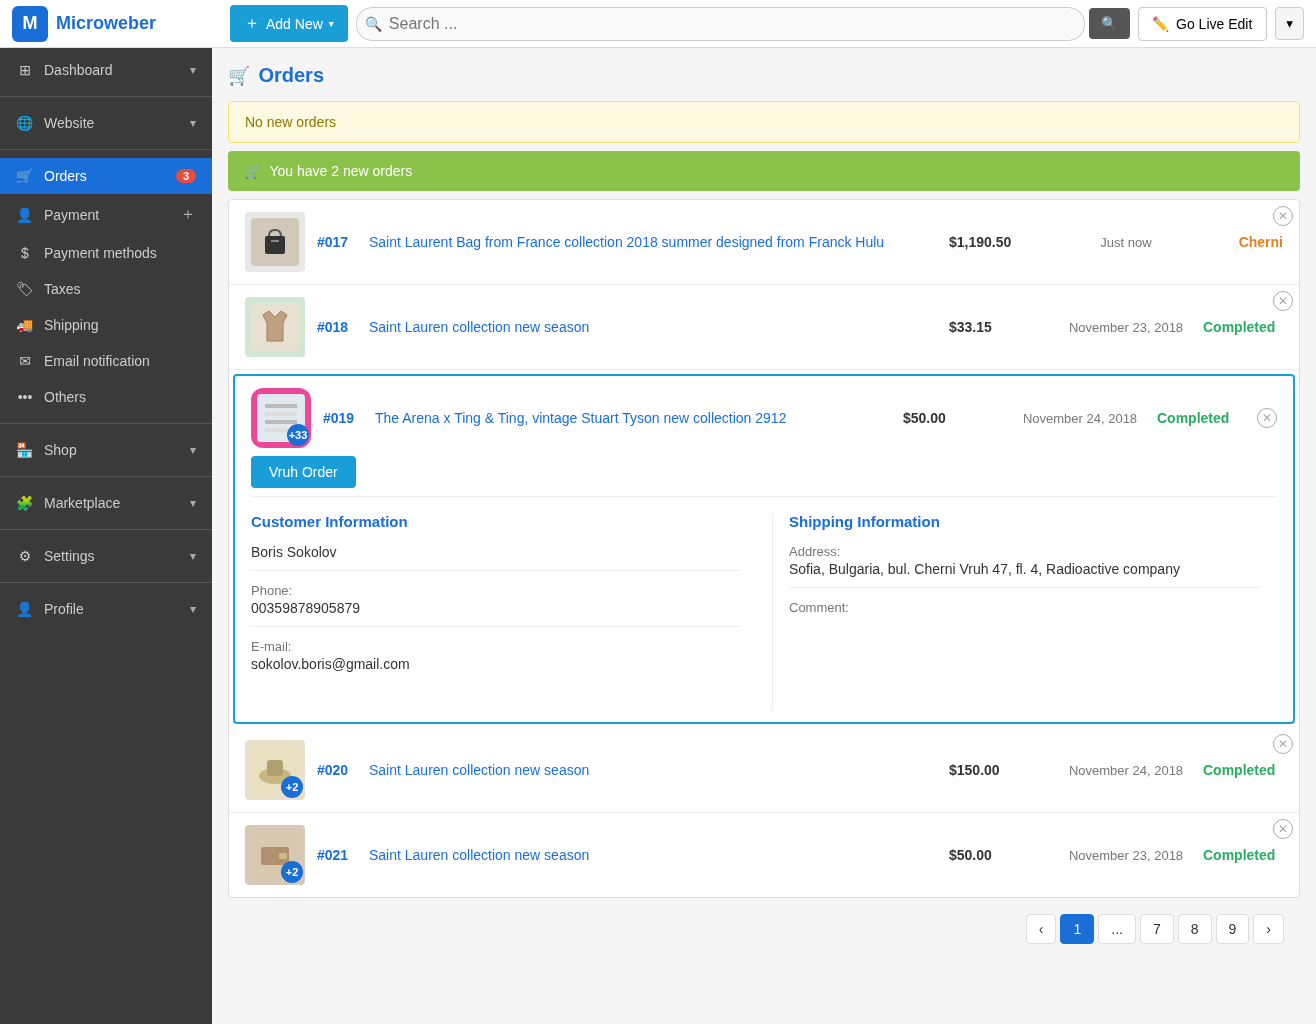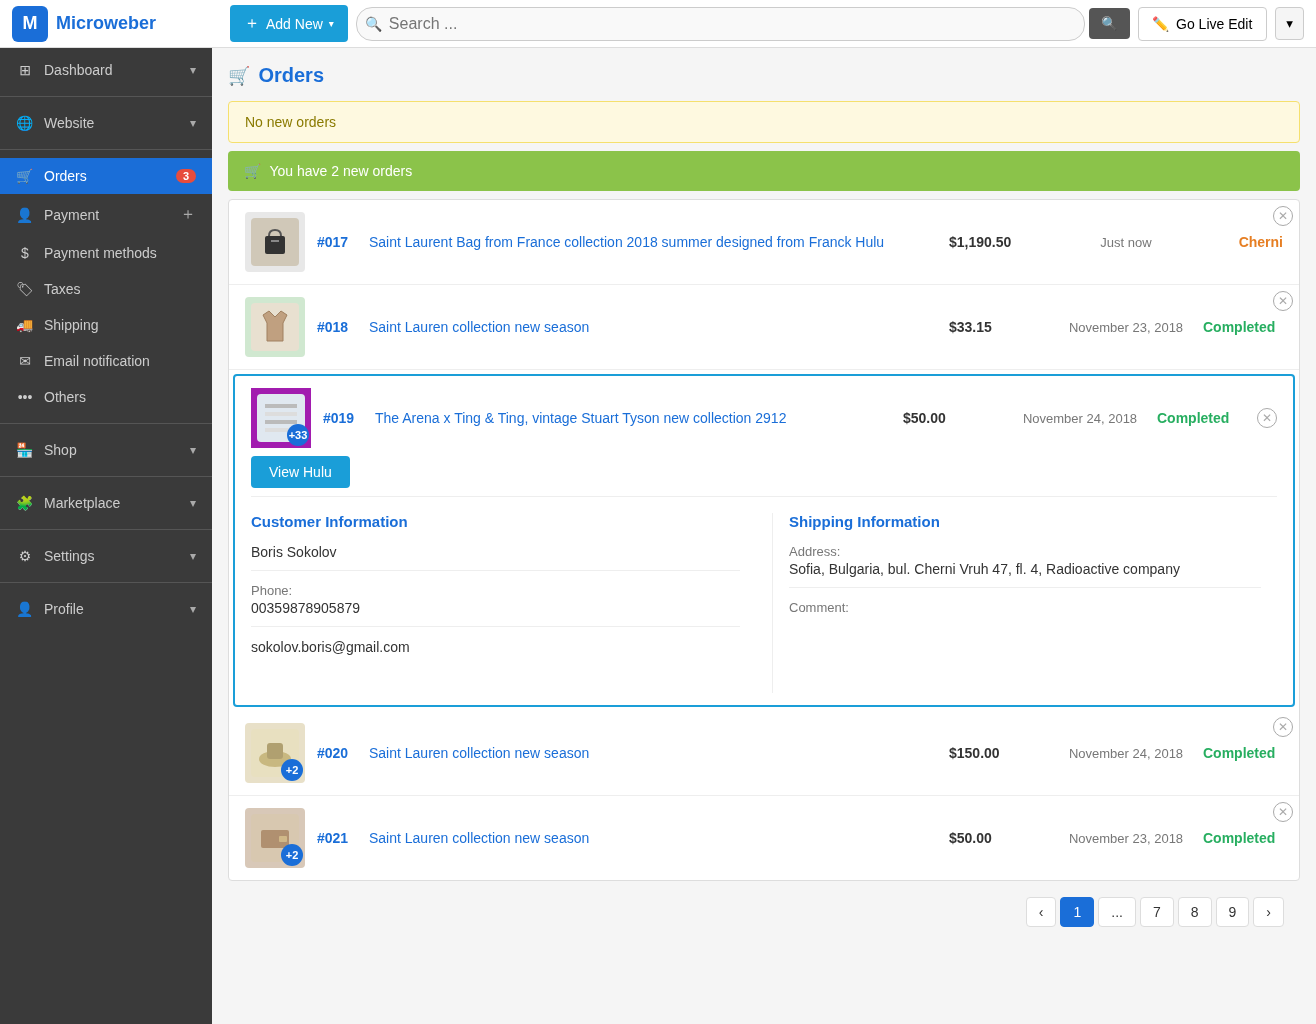--- a/index.html
+++ b/index.html
@@ -106,21 +106,21 @@
     .pagination { display: flex; align-items: center; justify-content: flex-end; gap: 4px; padding: 16px; }
     .page-btn {
       border: 1px solid #ddd; background: #fff; color: #333; padding: 6px 12px;
       border-radius: 4px; cursor: pointer; font-size: 14px;
     }
     .page-btn.active { background: #1a6ed8; color: #fff; border-color: #1a6ed8; }
 
     
     .img-bag { background: #e8e8e8; border-radius: 4px; }
     .img-shirt { background: #d0e8d0; border-radius: 4px; }
-    .img-striped { background: #a21caf; border-radius: 0; }
+    .img-striped { background: #ec4899; border-radius: 12px; }
     .img-shoes { background: #e8e0c8; border-radius: 4px; }
     .img-wallet { background: #d8c8b8; border-radius: 4px; }
   </style>
 </head>
 <body>
 
 <div class="topbar">
   <div class="topbar-logo">
     <div class="topbar-logo-icon">
       <span>M</span>
@@ -294,33 +294,34 @@
             <span class="order-img-badge">+33</span>
           </div>
           <a class="order-id">#019</a>
           <span class="order-title">The Arena x Ting &amp; Ting, vintage Stuart Tyson new collection 2912</span>
           <span class="order-price">$50.00</span>
           <span class="order-date">November 24, 2018</span>
           <span class="order-status-completed">Completed</span>
           <button class="order-close" style="position:static; margin-left:8px;">✕</button>
         </div>
 
-        <button class="view-order-btn">View Hulu</button>
+        <button class="view-order-btn">Vruh Order</button>
 
         <div class="order-detail-grid">
           <div class="order-detail-section">
             <div class="order-detail-heading">Customer Information</div>
             <div class="order-detail-field">
               <div class="order-detail-value">Boris Sokolov</div>
             </div>
             <div class="order-detail-field">
               <div class="order-detail-label">Phone:</div>
               <div class="order-detail-value">00359878905879</div>
             </div>
             <div class="order-detail-field">
+              <div class="order-detail-label">E-mail:</div>
               <div class="order-detail-value">sokolov.boris@gmail.com</div>
             </div>
           </div>
           <div class="order-detail-section">
             <div class="order-detail-heading">Shipping Information</div>
             <div class="order-detail-field">
               <div class="order-detail-label">Address:</div>
               <div class="order-detail-value">Sofia, Bulgaria, bul. Cherni Vruh 47, fl. 4, Radioactive company</div>
             </div>
             <div class="order-detail-field">

